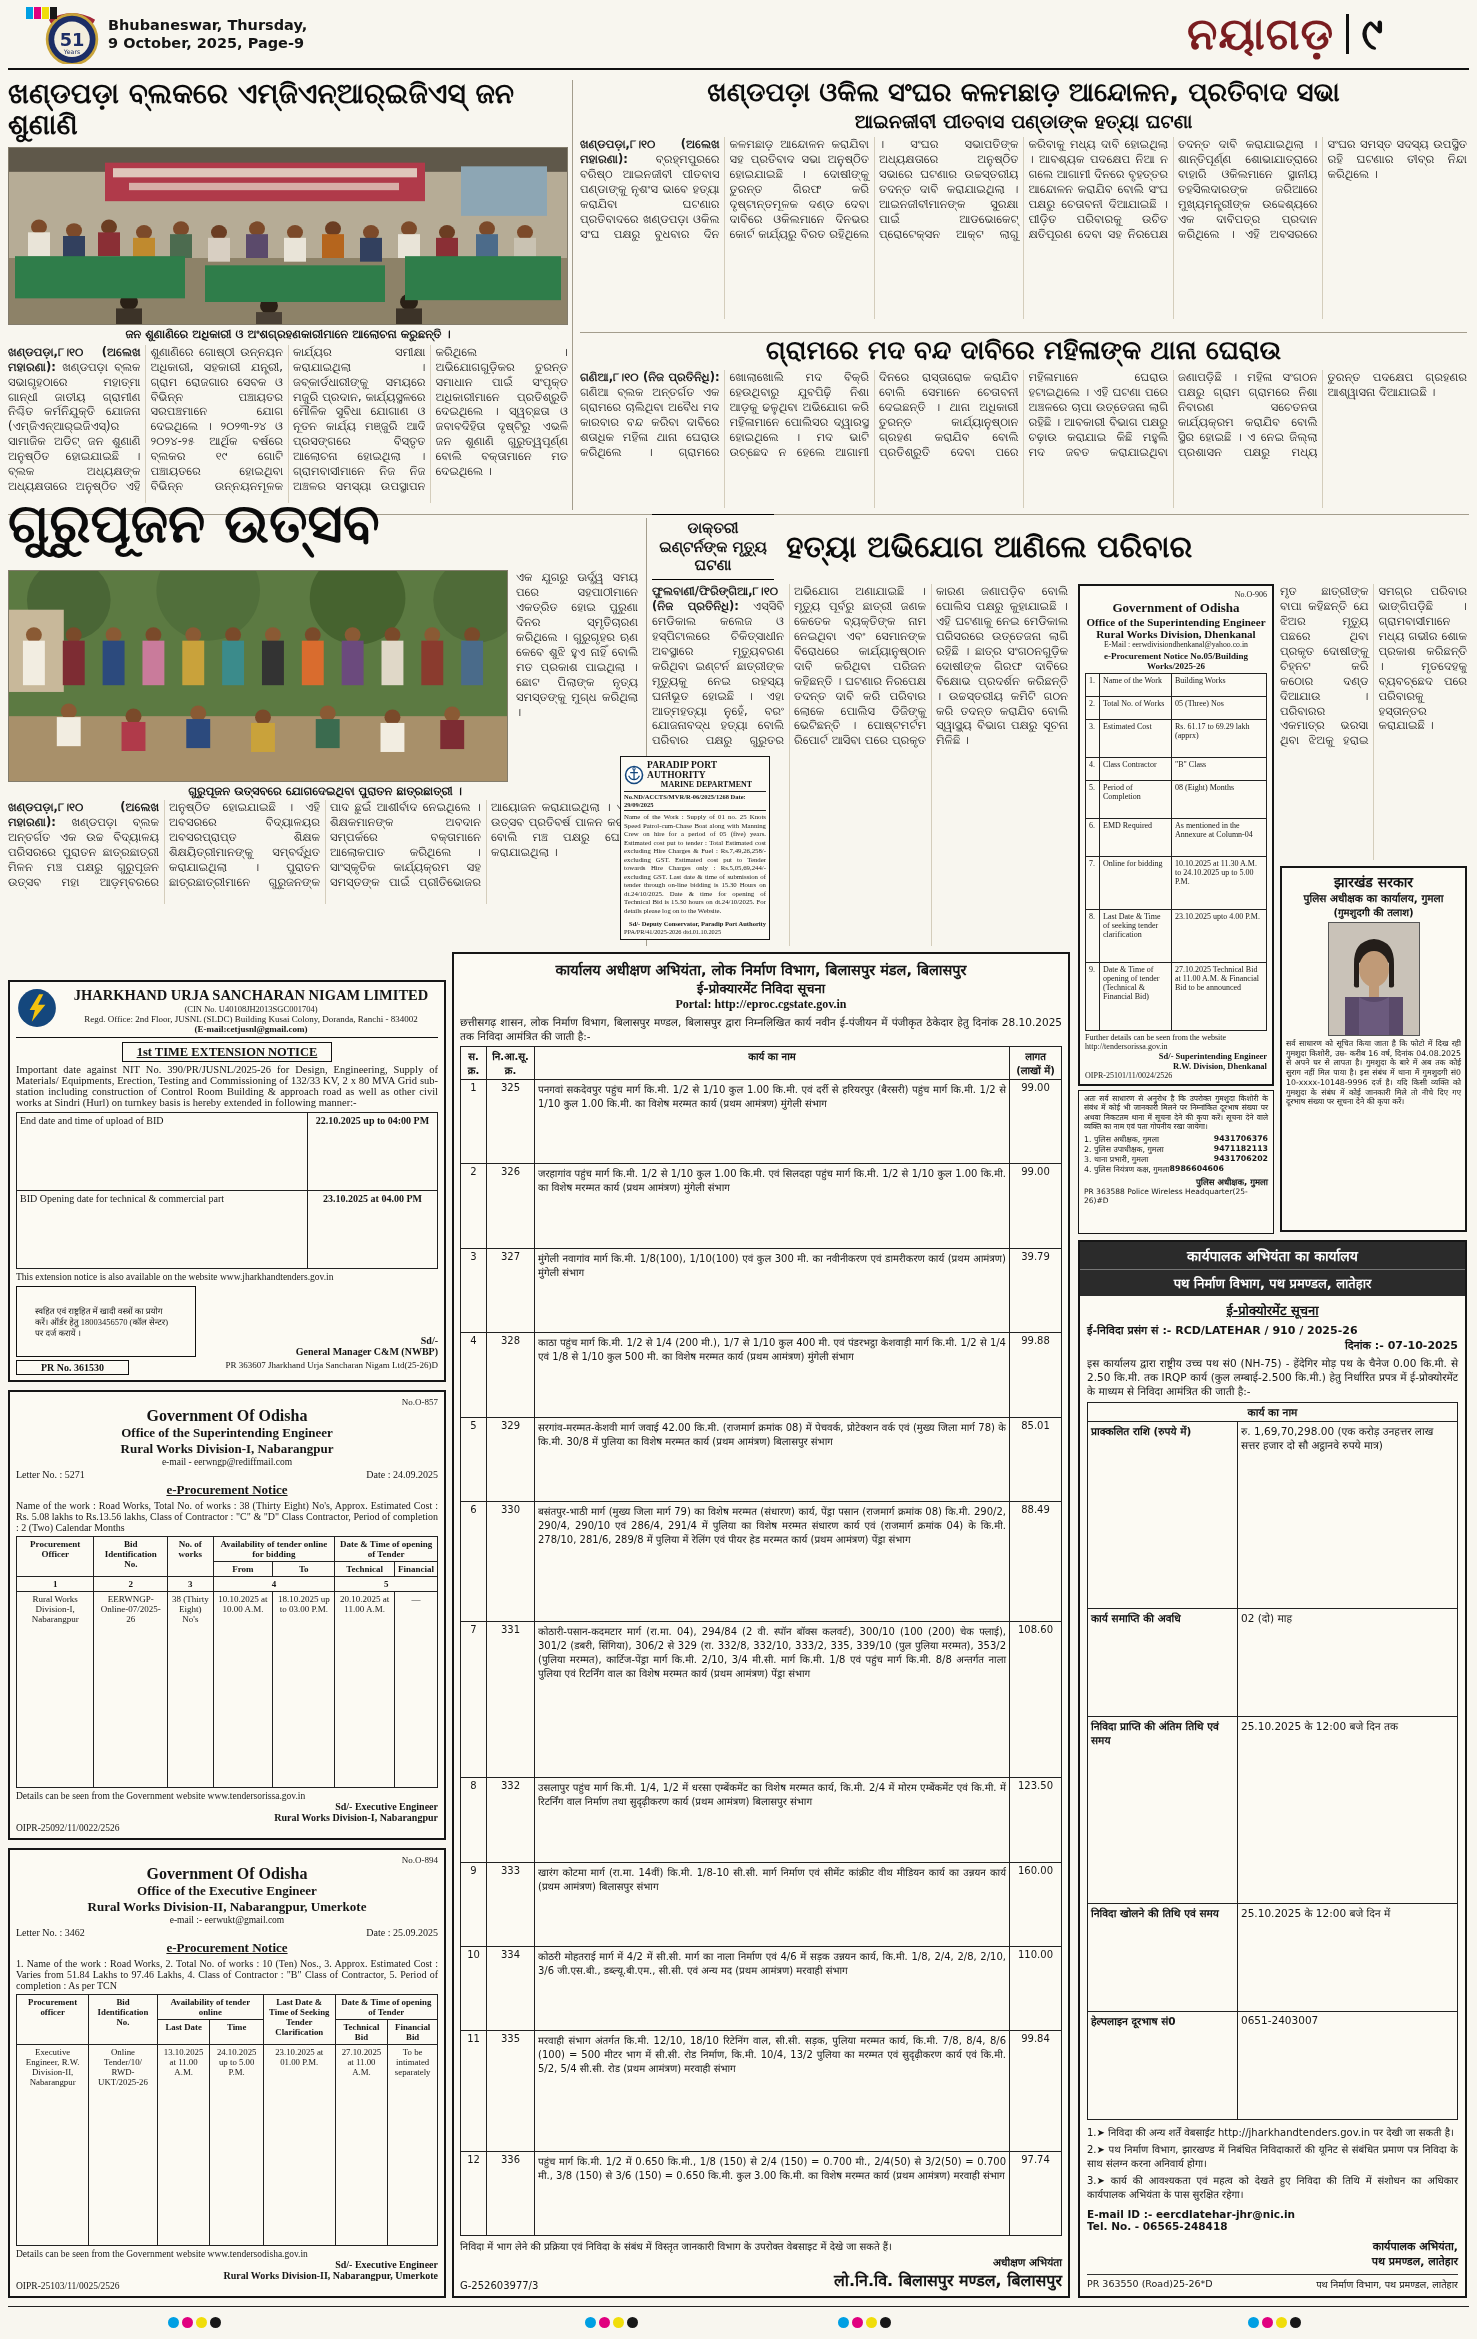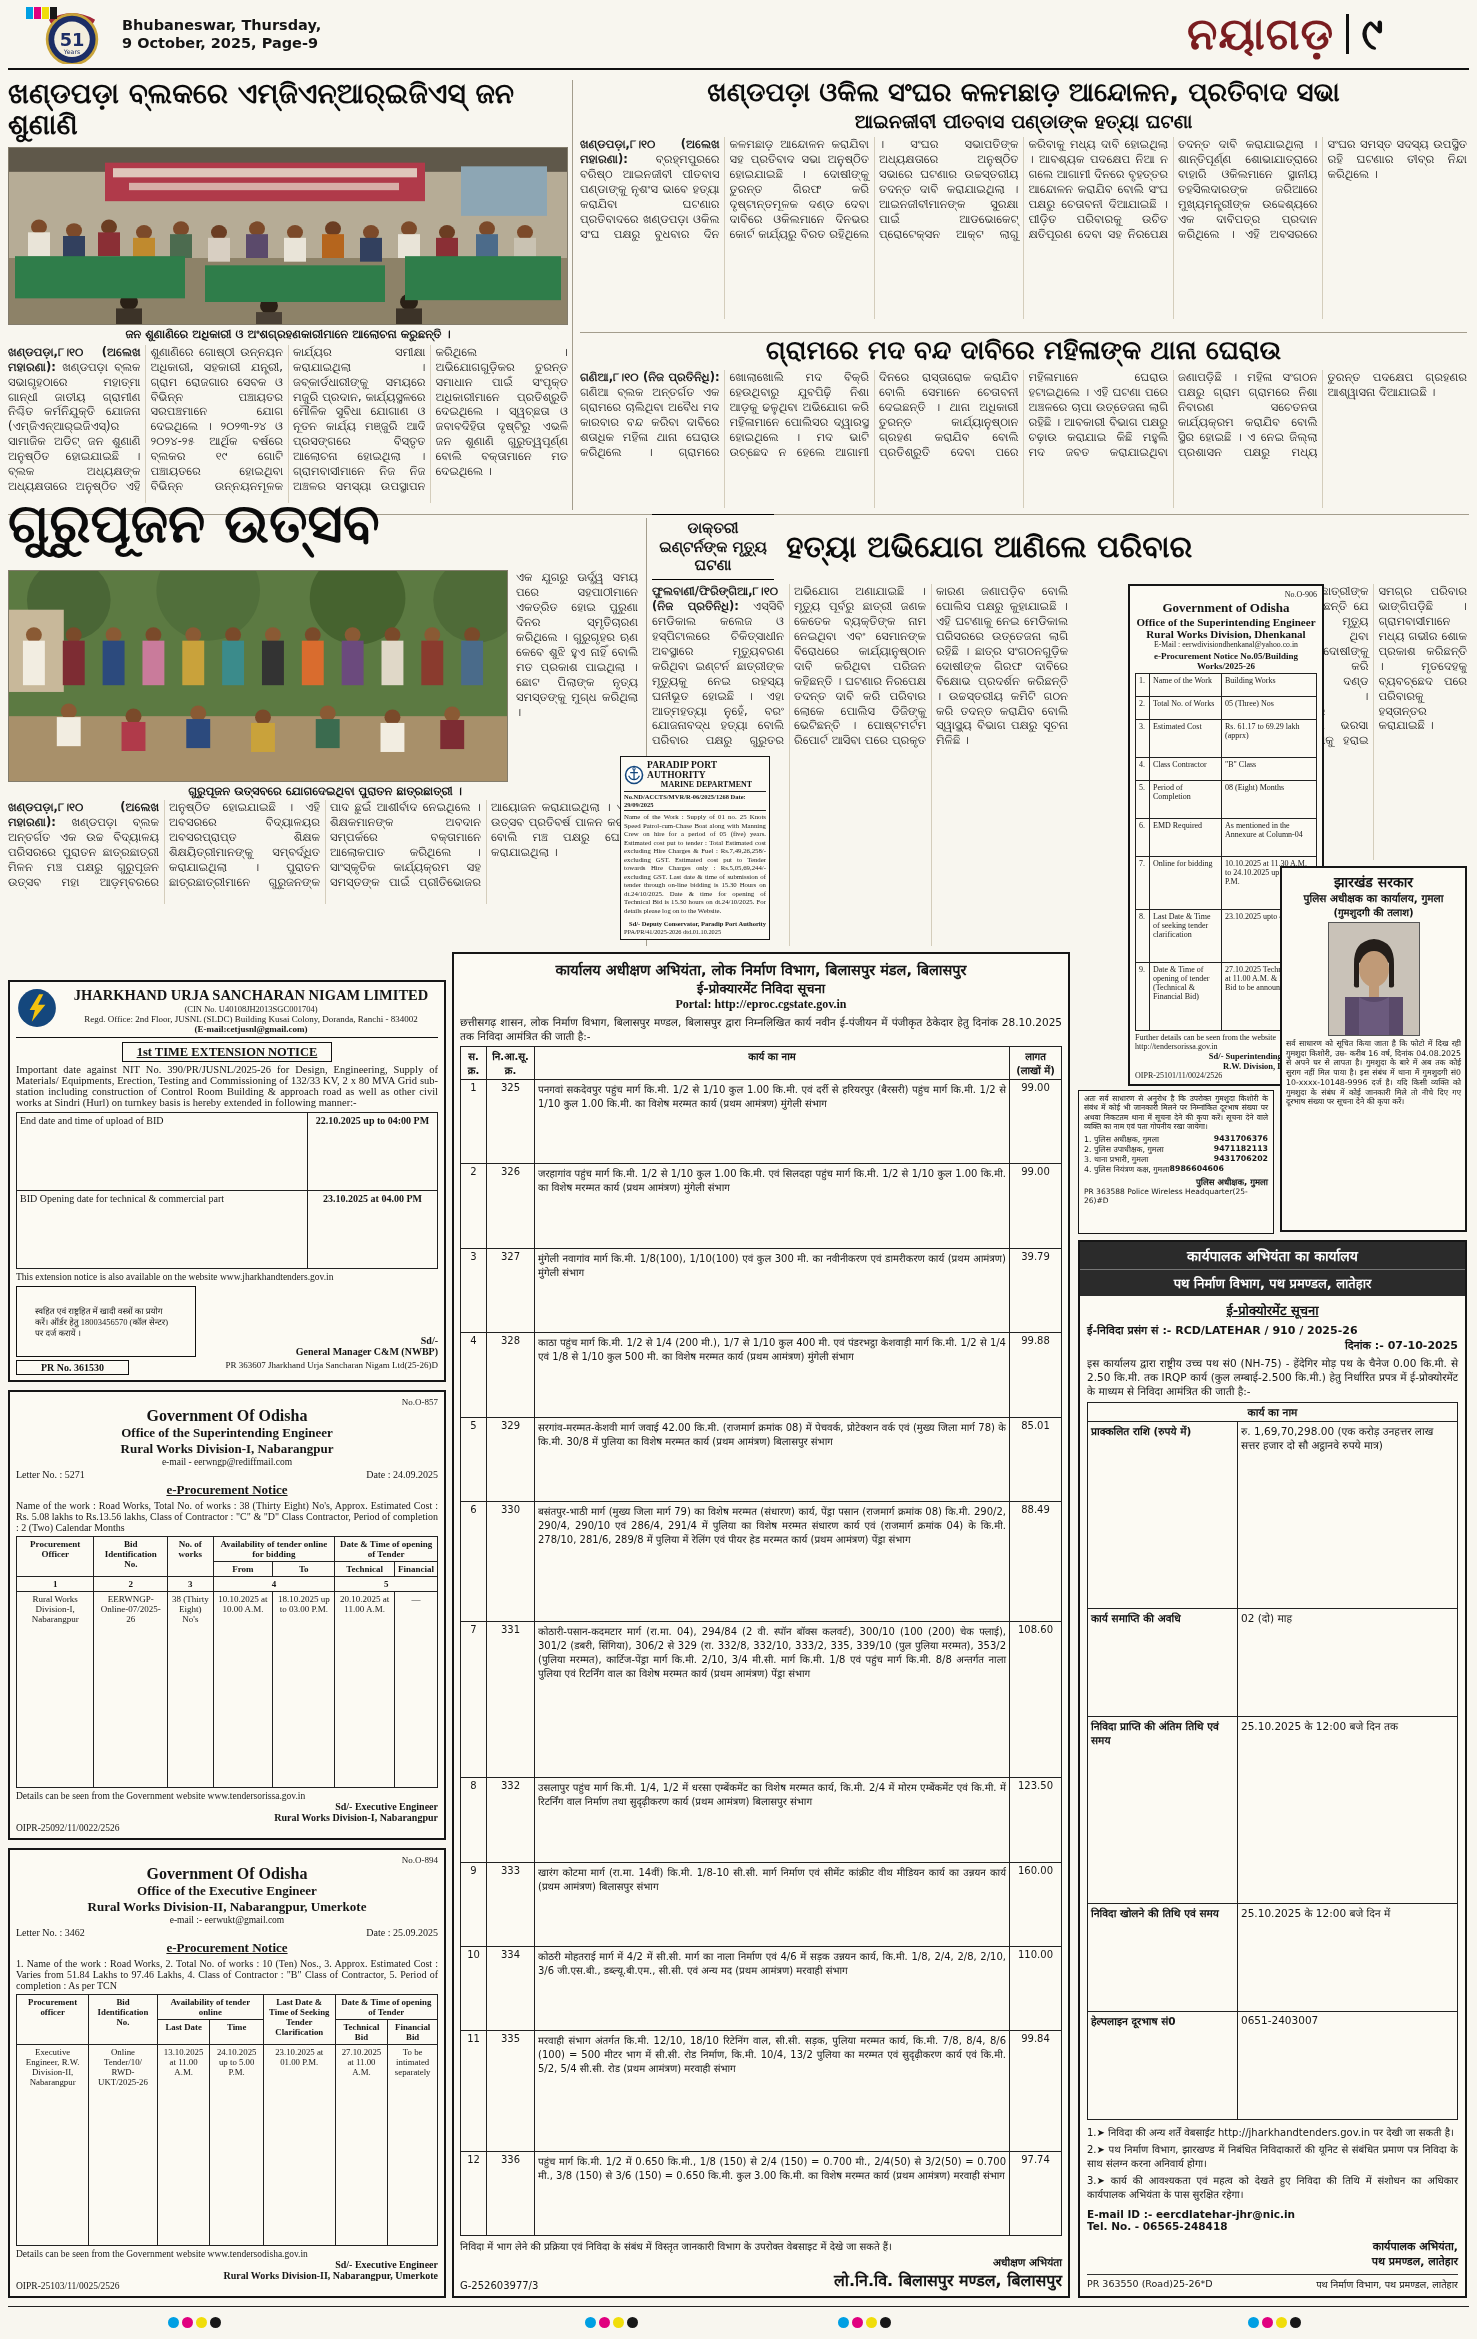--- a/index.html
+++ b/index.html
@@ -20,21 +20,21 @@
   .ser{font-family:"Liberation Serif",serif}
   .adbox{border:2px solid #161616;background:#fcfaf3;display:flex;flex-direction:column}
   table{border-collapse:collapse;width:100%}
   .tb td,.tb th{border:1px solid #222;padding:2px 3px;vertical-align:top}
   .grow{flex:1;display:flex;flex-direction:column}
   .grow>table{flex:1}
   .vline{position:absolute;width:1px;background:#a49d8d}
   .hline{position:absolute;height:1px;background:#a49d8d}
   
   .mast{display:flex;align-items:center}
-  .mast-dates{font-size:14.5px;font-weight:bold;line-height:1.25;margin-left:14px}
+  .mast-dates{font-size:14.5px;font-weight:bold;line-height:1.25;}
   .mast-right{margin-left:auto;display:flex;align-items:center;margin-right:86px}
   .edition{font-size:44px;font-weight:bold;color:#7a1d20;letter-spacing:1px}
   .mast-sep{width:3px;height:40px;background:#111;margin:0 12px}
   .pageno{font-size:44px;font-weight:bold;color:#101010}
   .regsq{display:inline-block;width:7px;height:12px;margin-right:1px}
   
   .kicker{width:122px;border-top:2.5px solid #000;border-bottom:2.5px solid #000;
           font-size:15px;font-weight:bold;text-align:center;padding:4px 2px;line-height:1.25}
   
   .tiny{font-size:8px;line-height:1.25}
@@ -310,21 +310,21 @@
         <div class="b" style="font-size:9.5px">PARADIP PORT AUTHORITY</div>
         <div class="b ctr" style="font-size:8px">MARINE DEPARTMENT</div>
       </div>
     </div>
     <div class="tiny b" style="font-size:6.5px;border-top:1px solid #222;border-bottom:1px solid #222;margin:2px 0;padding:1px 0">No.ND/ACCTS/MVR/R-06/2025/1268 Date: 29/09/2025</div>
     <div class="tiny" style="font-size:6.8px;text-align:justify;flex:1">Name of the Work : Supply of 01 no. 25 Knots Speed Patrol-cum-Chase Boat along with Manning Crew on hire for a period of 05 (five) years. Estimated cost put to tender : Total Estimated cost excluding Hire Charges &amp; Fuel : Rs.7,49,26,258/- excluding GST. Estimated cost put to Tender towards Hire Charges only : Rs.5,05,69,244/- excluding GST. Last date &amp; time of submission of tender through on-line bidding is 15.30 Hours on dt.24/10/2025. Date &amp; time for opening of Technical Bid is 15.30 hours on dt.24/10/2025. For details please log on to the Website.</div>
     <div class="tiny rt b" style="font-size:6.5px">Sd/- Deputy Conservator, Paradip Port Authority</div>
     <div class="tiny" style="font-size:6.3px">PPA/PR/41/2025-2026   dtd.01.10.2025</div>
   </div>
 
-  <div class="blk adbox ser" style="left:1128px;top:584px;width:196px;height:502px;padding:4px 5px">
+  <div class="blk adbox ser" style="left:1078px;top:584px;width:196px;height:502px;padding:4px 5px">
     <div class="rt tiny">No.O-906</div>
     <div class="b ctr" style="font-size:13px">Government of Odisha</div>
     <div class="b ctr" style="font-size:11px">Office of the Superintending Engineer</div>
     <div class="b ctr" style="font-size:11px">Rural Works Division, Dhenkanal</div>
     <div class="ctr" style="font-size:7.8px">E-Mail : eerwdivisiondhenkanal@yahoo.co.in</div>
     <div class="b ctr" style="font-size:9px;margin:2px 0">e-Procurement Notice No.05/Building Works/2025-26</div>
     <div class="grow">
       <table class="tb" style="font-size:8px">
         <tbody>
 

